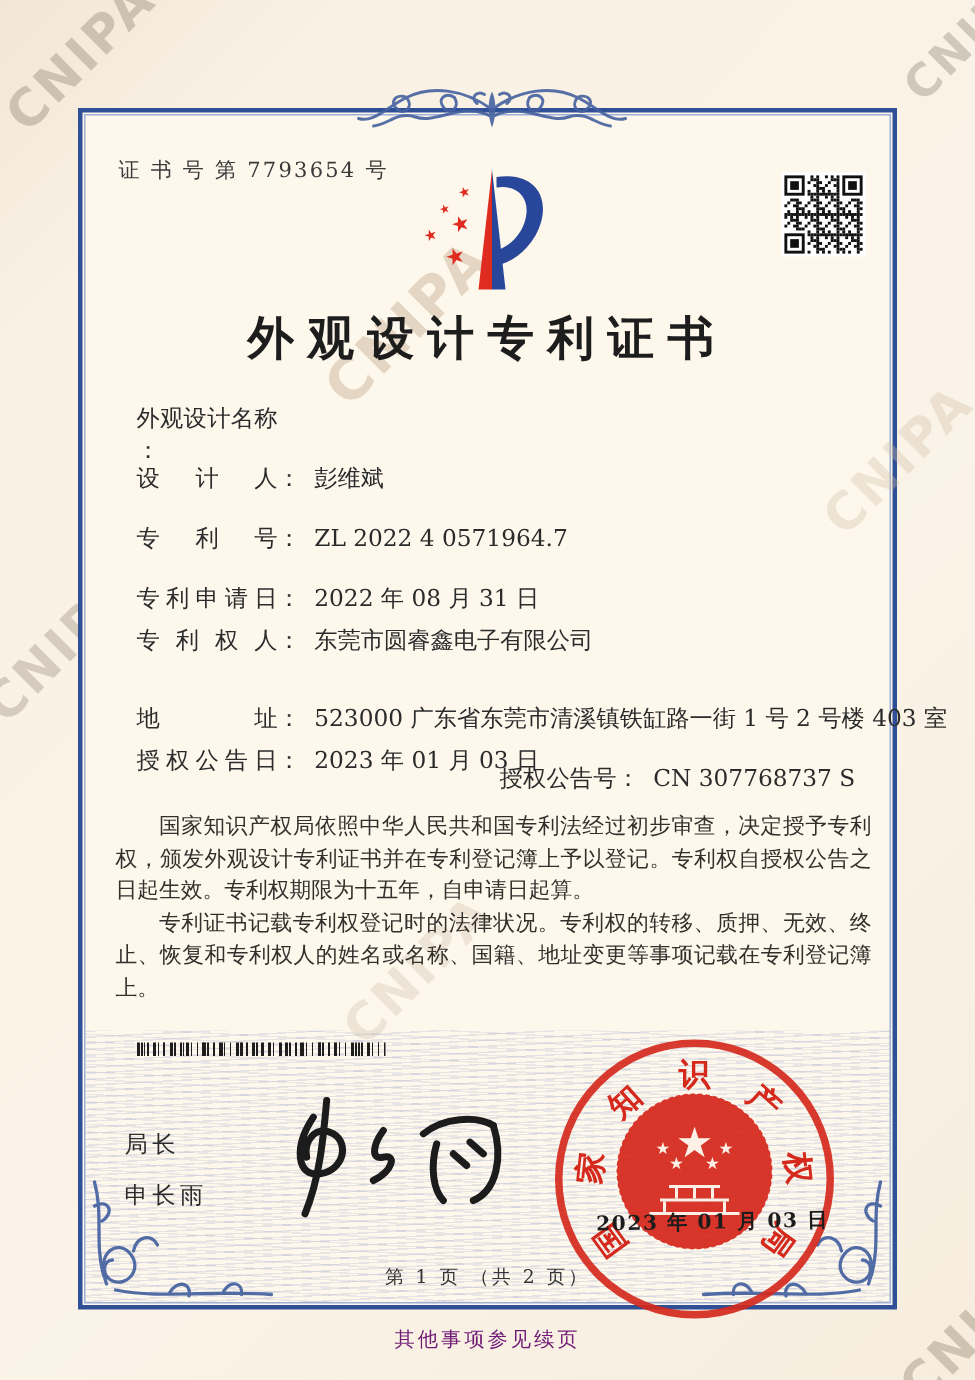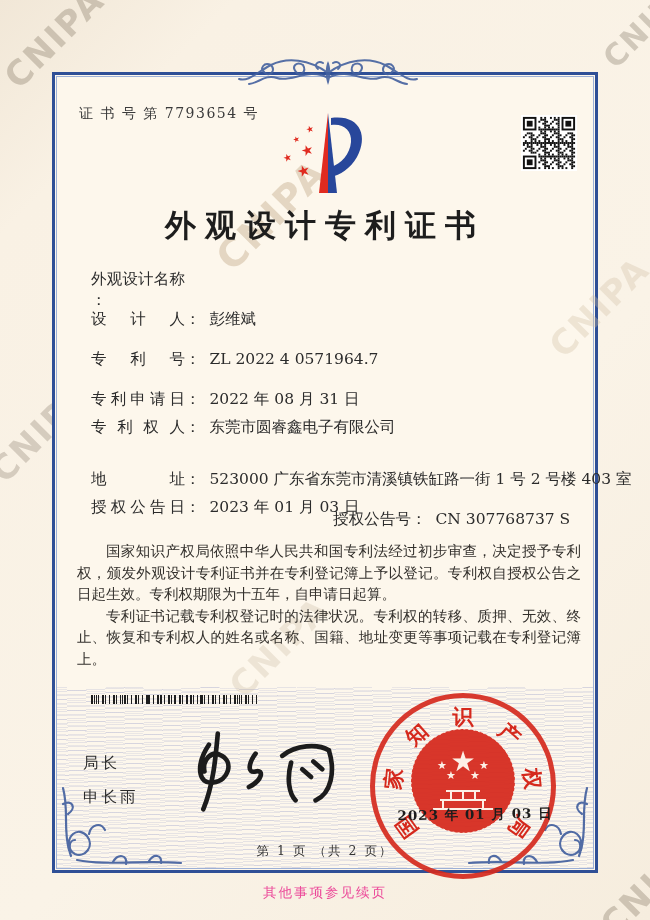--- a/index.html
+++ b/index.html
@@ -57,21 +57,21 @@
   .seal-ring{position:absolute;inset:0;border-radius:50%;border:5px solid rgba(213,41,29,.92);box-sizing:border-box;}
   .seal-char{
     position:absolute;left:50%;top:50%;font-size:21px;font-weight:bold;color:#d5291d;z-index:2;line-height:1;
   }
   .seal-emblem{position:absolute;left:33px;top:28px;width:120px;height:120px;z-index:1;}
   .seal-date{
     position:absolute;left:335px;top:731px;width:170px;text-align:center;z-index:6;
     font-size:13.5px;color:#1c1c1c;letter-spacing:1px;font-weight:bold;transform:rotate(-1deg);
   }
   .page-footer{position:absolute;left:0;top:768px;width:100%;text-align:center;font-size:12.5px;letter-spacing:2px;color:#333;z-index:6;}
-  .continuation{position:absolute;left:0;top:884px;width:100%;text-align:center;font-size:13.5px;letter-spacing:2px;color:#ec4899;z-index:2;}
+  .continuation{position:absolute;left:0;top:884px;width:100%;text-align:center;font-size:13.5px;letter-spacing:2px;color:#701a75;z-index:2;}
 </style>
 </head>
 <body>
 
 <span class="wm" style="left:-8px;top:18px;font-size:34px;color:rgba(165,153,136,.5);">CNIPA</span>
 <span class="wm" style="left:592px;top:6px;font-size:30px;color:rgba(168,157,141,.5);">CNIPA</span>
 <span class="wm" style="left:-22px;top:412px;font-size:34px;color:rgba(168,157,141,.45);">CNIPA</span>
 <span class="wm" style="left:588px;top:866px;font-size:34px;color:rgba(165,153,136,.5);z-index:3;">CNIPA</span>
 
 <div class="frame">

